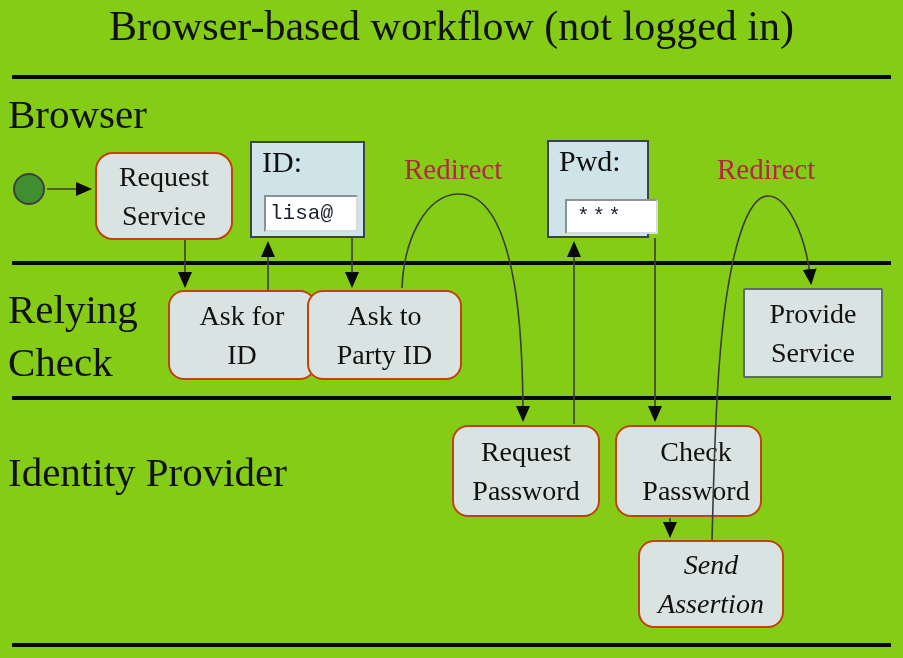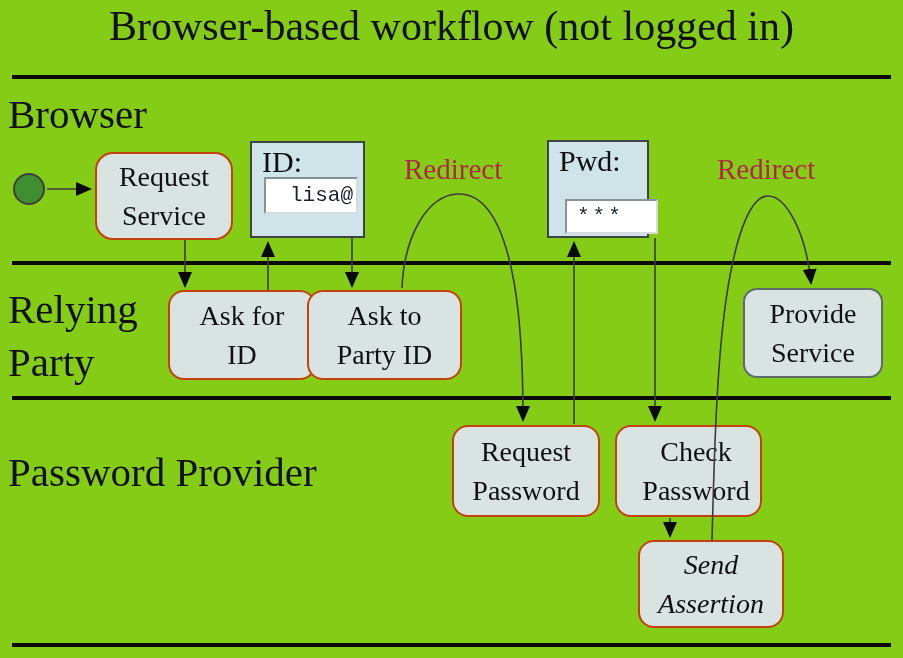--- a/index.html
+++ b/index.html
@@ -20,21 +20,21 @@
 
   .node{
     position:absolute;display:flex;align-items:center;justify-content:center;
     text-align:center;font-size:28px;line-height:1.4;white-space:pre-line;
     background:#d9e4e2;border:2px solid #c2410c;border-radius:16px;
     box-sizing:border-box;z-index:2;
   }
   .n-request-service{left:95px;top:152px;width:138px;height:88px;border-radius:18px;}
   .n-ask-for-id{left:168px;top:290px;width:148px;height:90px;}
   .n-ask-to-verify{left:307px;top:290px;width:155px;height:90px;}
-  .n-provide-service{left:743px;top:288px;width:140px;height:90px;border-radius:14px;border-color:#5d6b6b;}
+  .n-provide-service{left:743px;top:288px;width:140px;height:90px;border-radius:2px;border-color:#5d6b6b;}
   .n-request-password{left:452px;top:425px;width:148px;height:92px;}
   .n-check-password{left:615px;top:425px;width:147px;height:92px;padding-left:15px;}
   .n-send-assertion{left:638px;top:540px;width:146px;height:88px;font-style:italic;}
 
   .start-state{
     position:absolute;left:13px;top:173px;width:32px;height:32px;border-radius:50%;
     background:#3f8e2f;border:2px solid #3f3f3f;box-sizing:border-box;z-index:2;
   }
 
   .prompt{
@@ -43,43 +43,43 @@
   }
   .p-id{left:250px;top:141px;width:115px;height:97px;}
   .p-pwd{left:547px;top:140px;width:102px;height:98px;}
   .prompt .p-label{position:absolute;left:10px;top:2px;font-size:30px;}
   .prompt .p-input{
     position:absolute;background:#ffffff;box-sizing:border-box;
     border:2px solid;border-color:#8a9296 #d5dcde #d5dcde #8a9296;
     font-family:"Liberation Mono","DejaVu Sans Mono",monospace;
     font-size:21px;color:#19202c;display:flex;align-items:center;
   }
-  .p-id .p-input{left:12px;top:34px;width:94px;height:37px;padding-left:24px;}
+  .p-id .p-input{left:12px;top:52px;width:94px;height:37px;padding-left:4px;}
   .p-pwd .p-input{left:16px;top:57px;width:93px;height:35px;padding-left:10px;letter-spacing:3px;}
 
   .redirect{
     position:absolute;font-size:29px;color:#b02845;z-index:1;
   }
   .r1{left:404px;top:153px;}
   .r2{left:717px;top:153px;}
 
   .conn{stroke:#3c3c3c;stroke-width:1.6;fill:none;}
   .lane-line{stroke:#0a0a0a;stroke-width:4;}
 </style>
 </head>
 <body>
 
 <div class="diagram">
 
   <div class="title">Browser-based workflow (not logged in)</div>
 
   <div class="lane-label lane-browser">Browser</div>
   <div class="lane-label lane-rp">Relying
-Party</div>
-  <div class="lane-label lane-idp">Password Provider</div>
+Check</div>
+  <div class="lane-label lane-idp">Identity Provider</div>
 
   <div class="start-state"></div>
 
   <div class="node n-request-service">Request
 Service</div>
   <div class="node n-ask-for-id">Ask for
 ID</div>
   <div class="node n-ask-to-verify">Ask to
 Party ID</div>
   <div class="node n-provide-service">Provide

